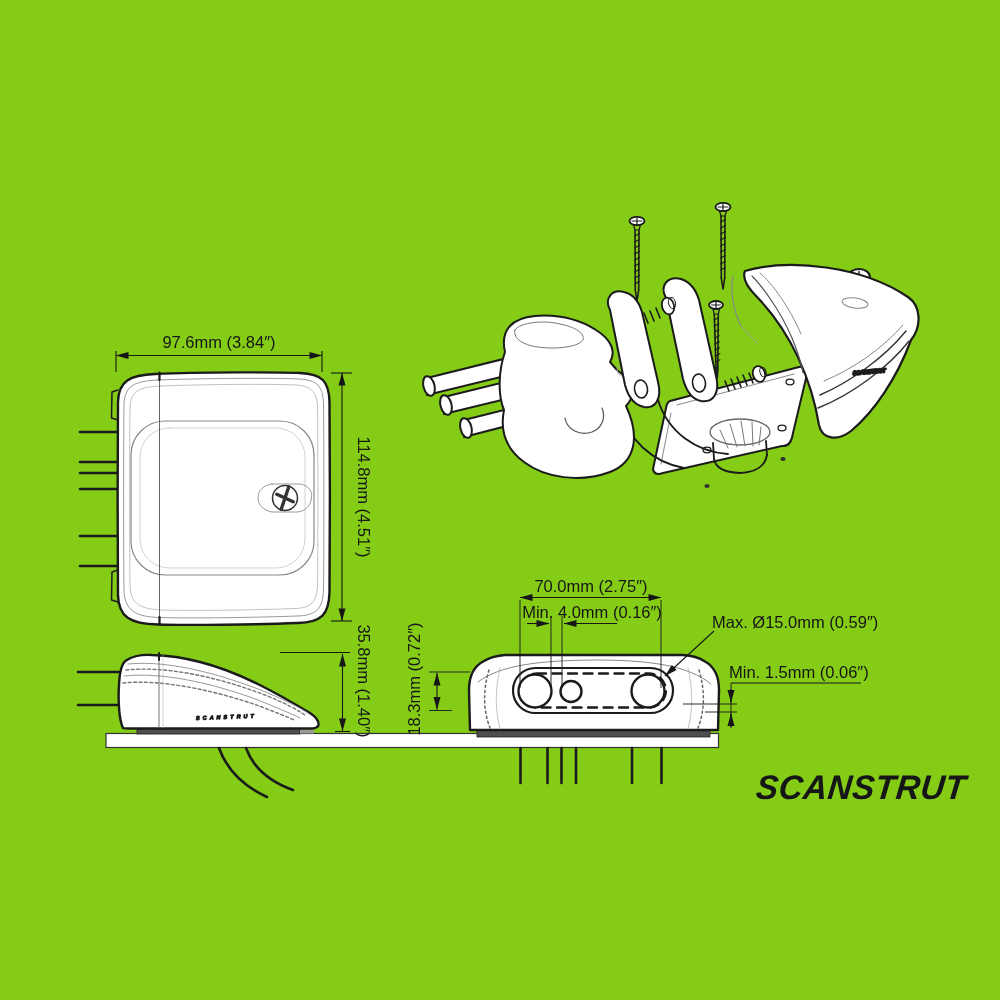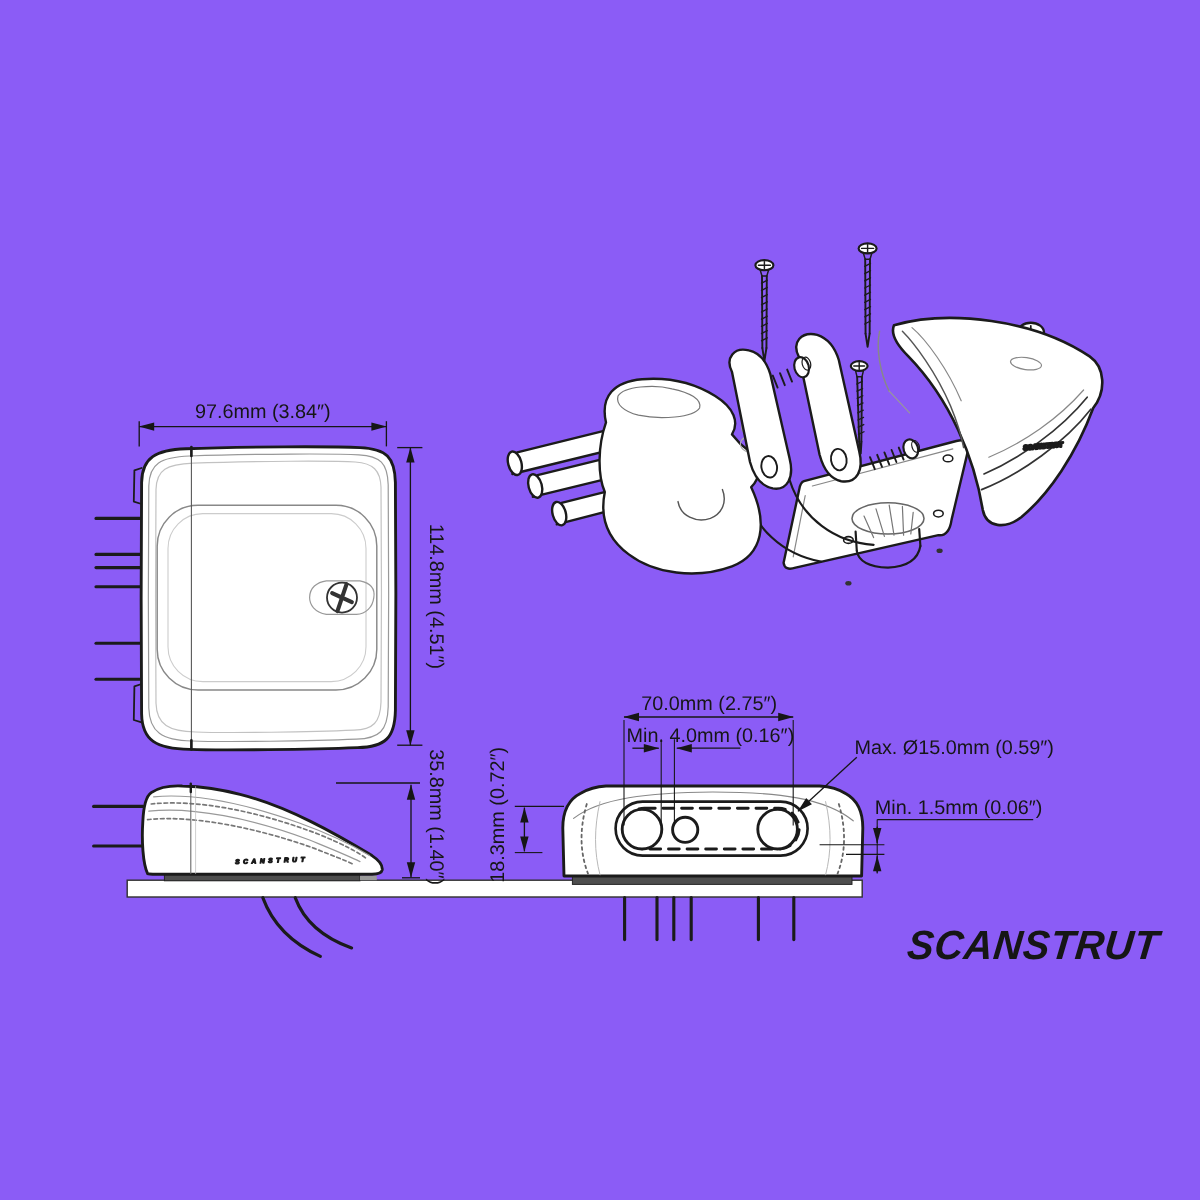--- a/index.html
+++ b/index.html
@@ -1,16 +1,16 @@
 <!DOCTYPE html>
 <html><head>
 <meta charset="utf-8">
 <style>
   html,body{margin:0;padding:0;background:#fff;}
-  .stage{position:relative;width:1000px;height:1000px;background:#8b5cf6;overflow:hidden;text-decoration:underline;}
+  .stage{position:relative;width:1000px;height:1000px;background:#84cc16;overflow:hidden;text-decoration:underline;}
   svg{position:absolute;inset:0;}
   svg text{font-family:"Liberation Sans","DejaVu Sans",sans-serif;fill:#161616;}
   .dim{font-size:16.5px;}
   .tiny{font-size:5.5px;font-style:italic;font-weight:bold;fill:#555;}
   .logo{font-size:34px;font-weight:bold;font-style:italic;letter-spacing:.5px;}
 </style>
 </head>
 <body>
 
 <div class="stage">

